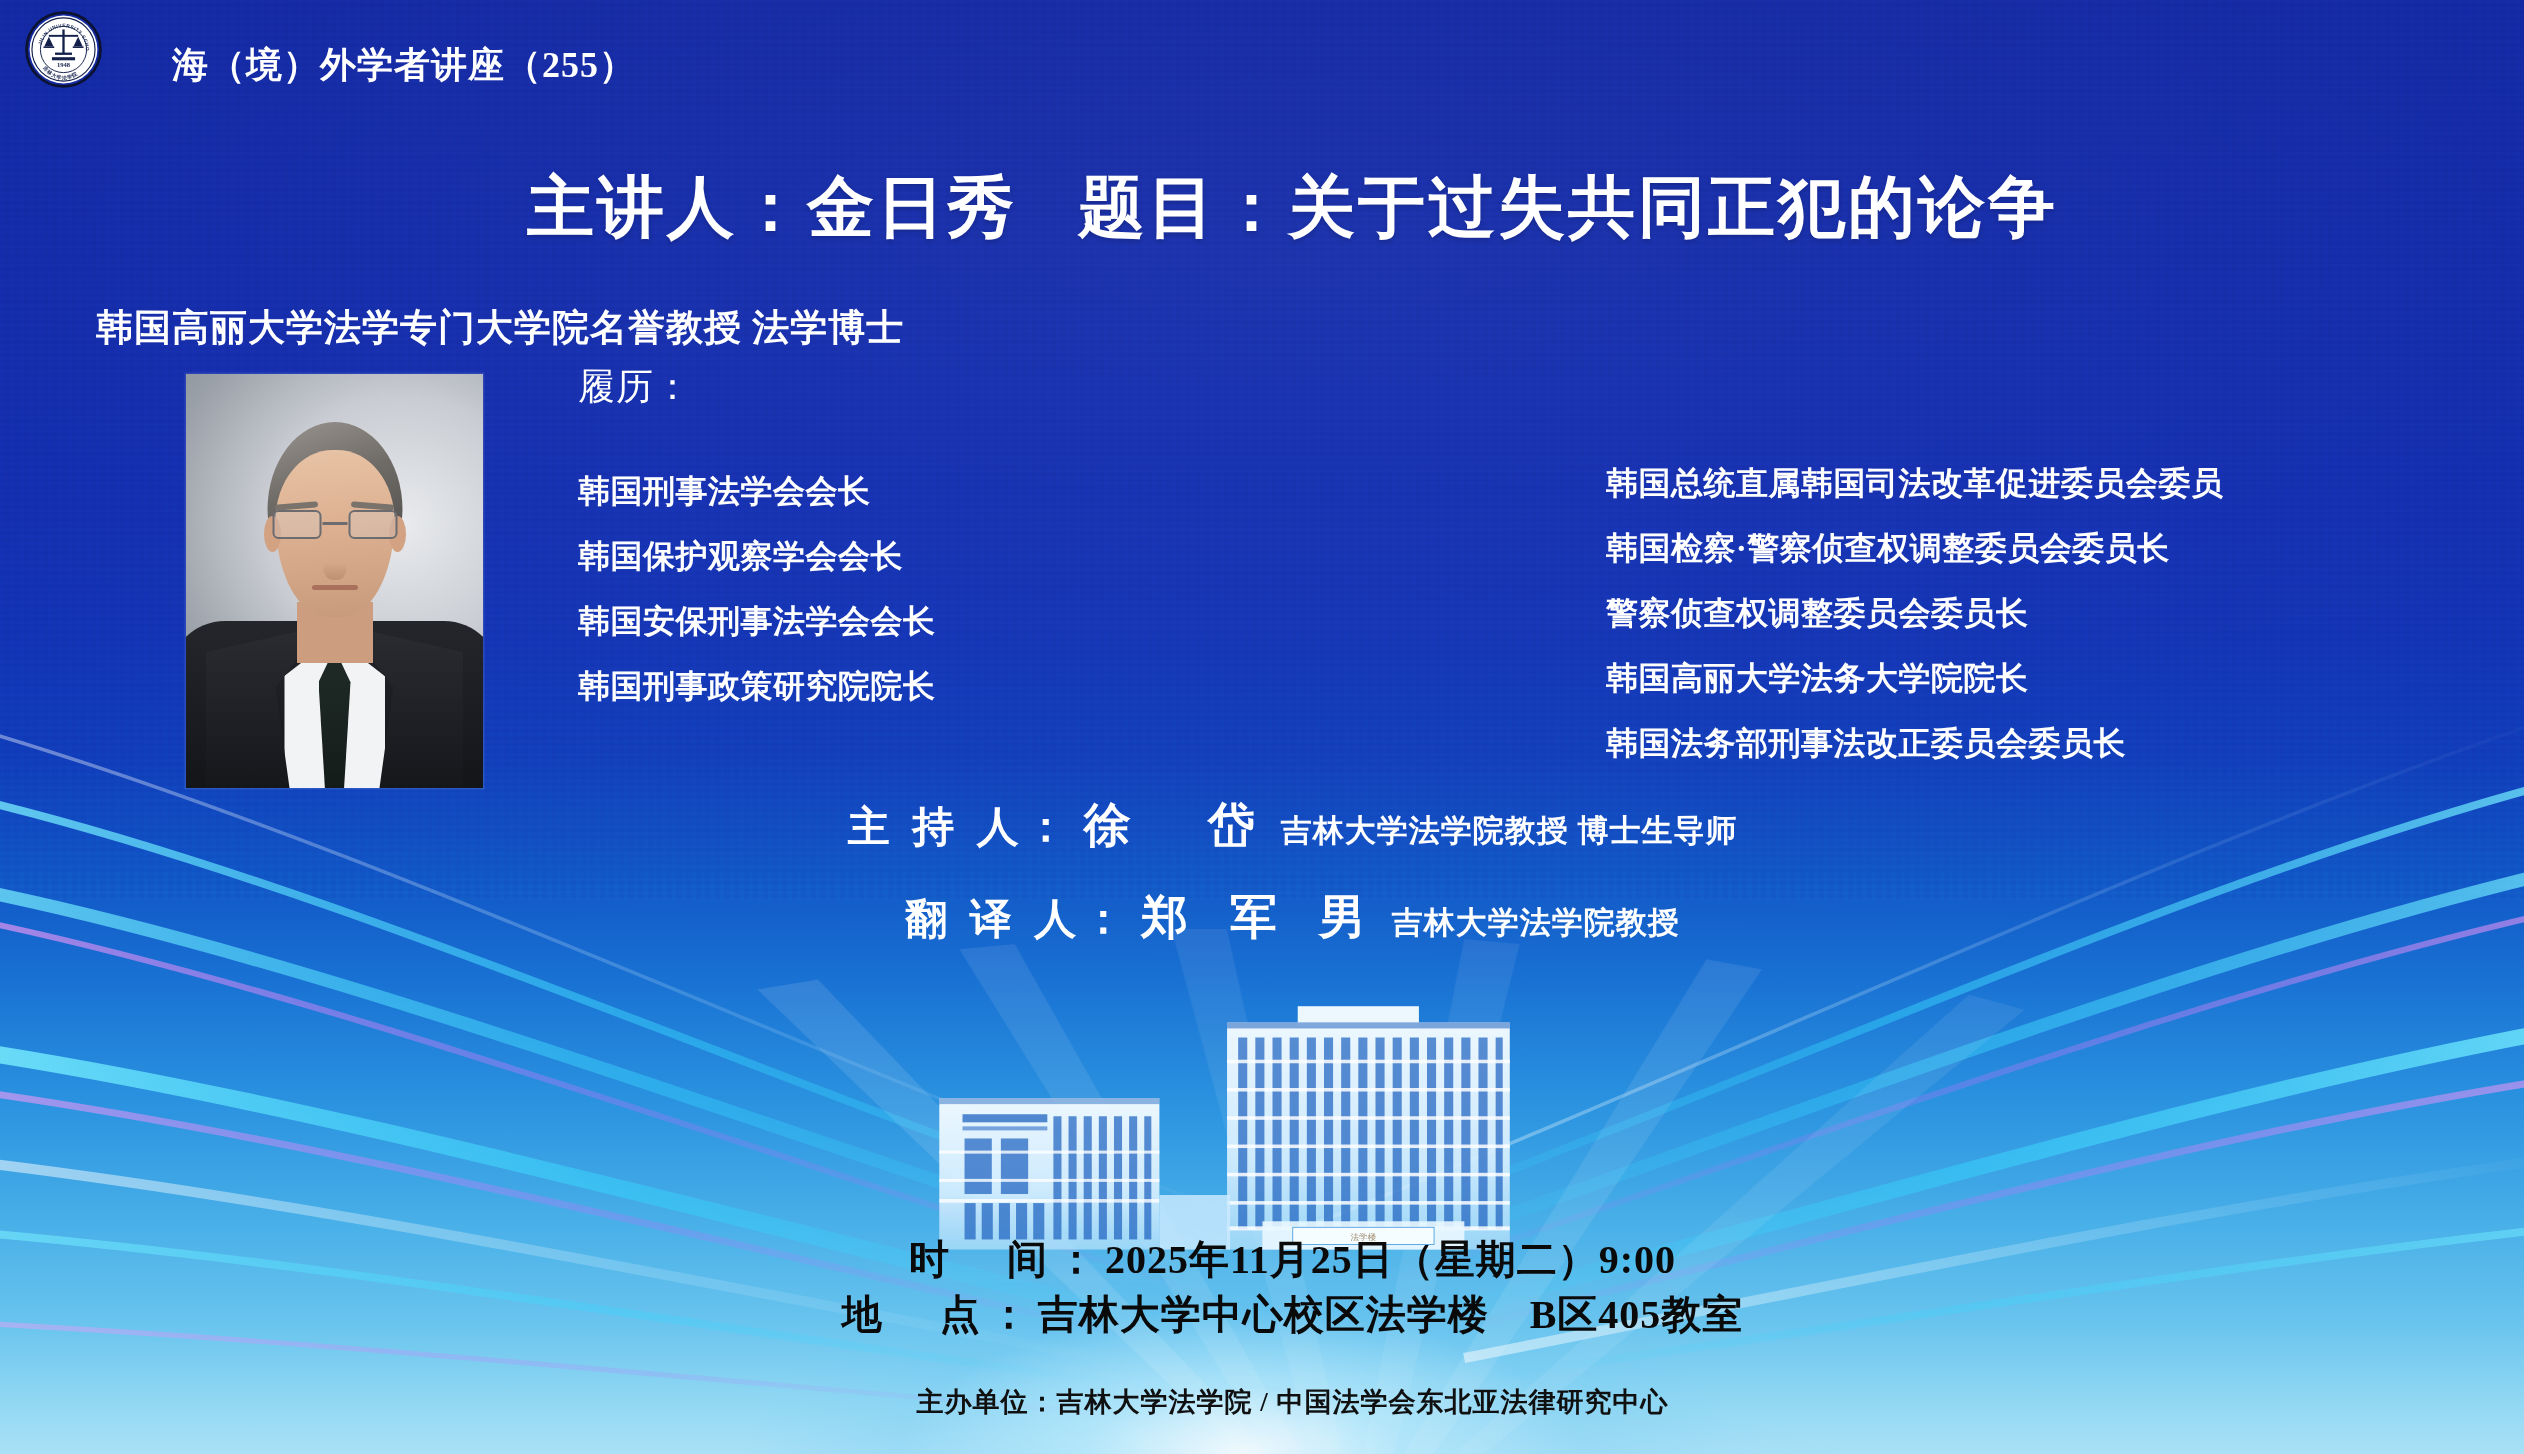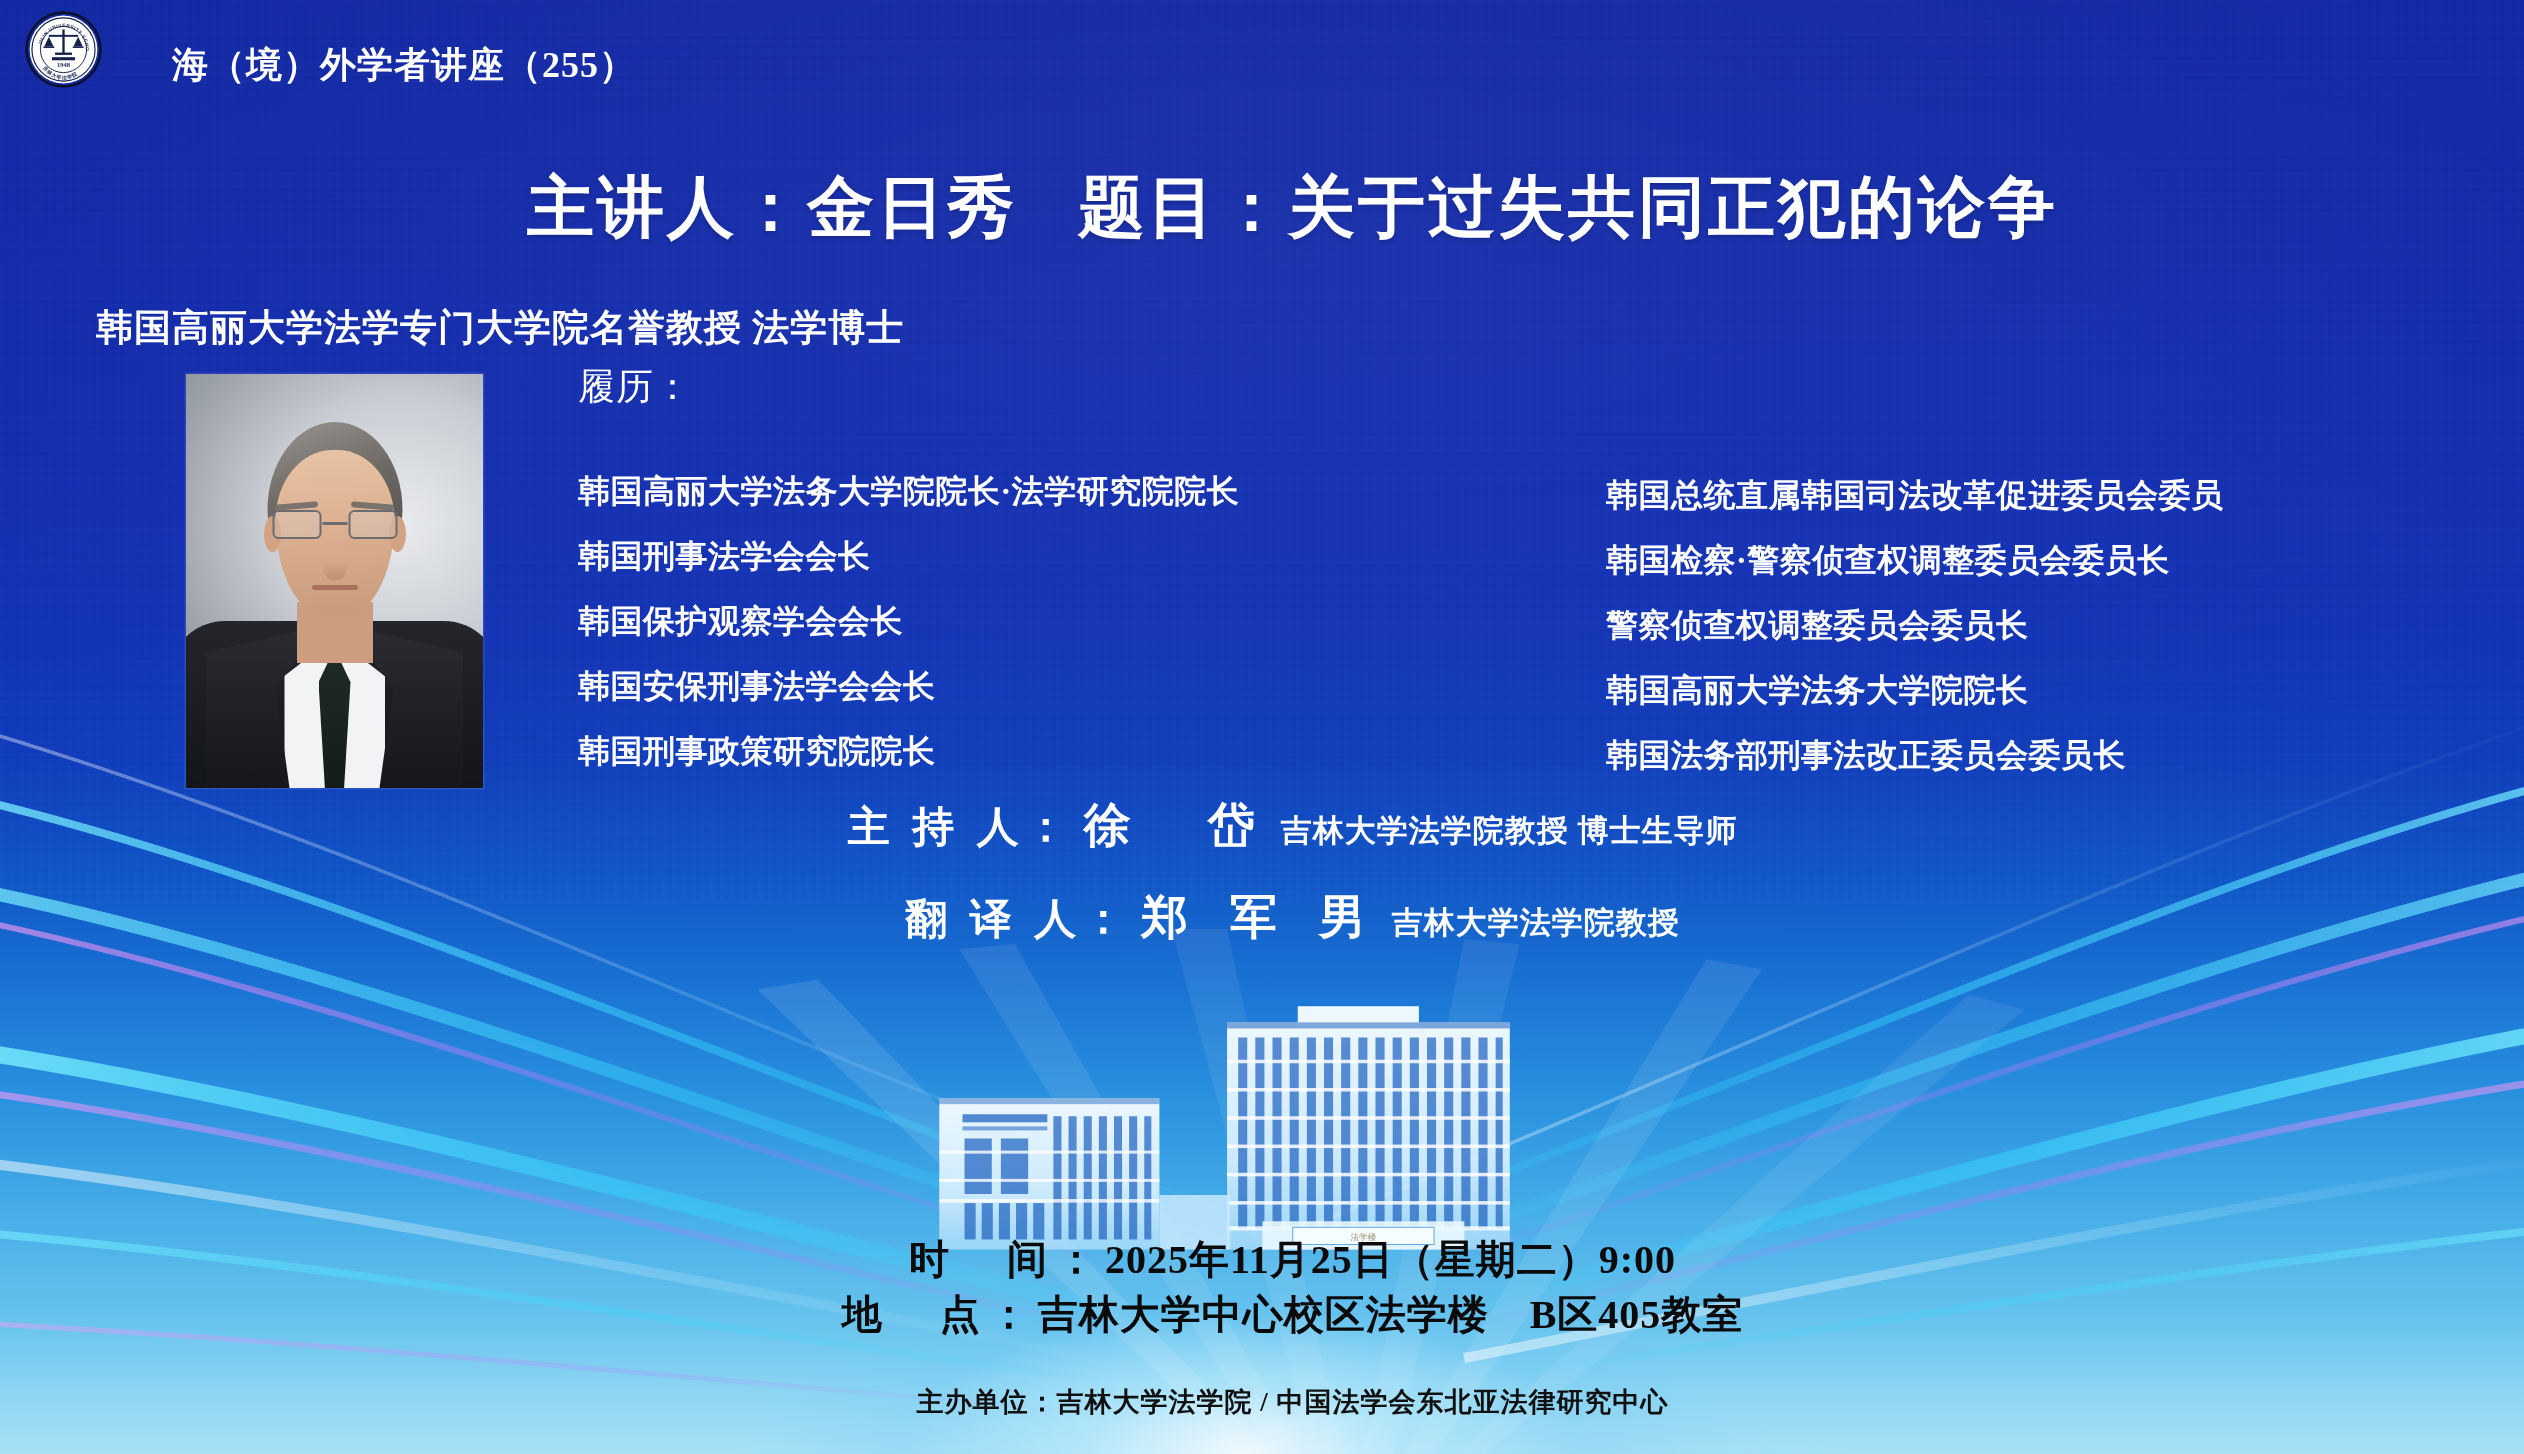--- a/index.html
+++ b/index.html
@@ -141,21 +141,21 @@
     position:absolute; left:578px; top:362px;
     font-family:"Liberation Serif","DejaVu Serif",serif;
     font-weight:400; font-size:37px; color:#ffffff; letter-spacing:1px;
   }
   .cv-col{
     position:absolute;
     font-family:"Liberation Serif","DejaVu Serif",serif;
     font-weight:700; font-size:32px; color:#ffffff; letter-spacing:0.5px;
   }
   .cv-col.left{ left:578px; top:459px; }
-  .cv-col.right{ left:1606px; top:463px; }
+  .cv-col.right{ left:1606px; top:451px; }
   .cv-col div{ line-height:65px; white-space:nowrap; }
 
   
   .roles{ position:absolute; left:0; right:0; top:786px; text-align:center; }
   .role{
     font-family:"Liberation Serif","DejaVu Serif",serif;
     font-weight:700; color:#ffffff; white-space:nowrap;
     line-height:79px;
   }
   .role .lbl{ font-size:42px; letter-spacing:6px; }
@@ -310,21 +310,20 @@
         <b></b>
         <i></i>
     </div>
     <div class="ph-nose"></div>
     <div class="ph-mouth"></div>
   </div>
 
   <div class="cv-head">履历：</div>
 
   <div class="cv-col left">
-    <div>韩国高丽大学法务大学院院长·法学研究院院长</div>
     <div>韩国刑事法学会会长</div>
     <div>韩国保护观察学会会长</div>
     <div>韩国安保刑事法学会会长</div>
     <div>韩国刑事政策研究院院长</div>
   </div>
 
   <div class="cv-col right">
     <div>韩国总统直属韩国司法改革促进委员会委员</div>
     <div>韩国检察·警察侦查权调整委员会委员长</div>
     <div>警察侦查权调整委员会委员长</div>

